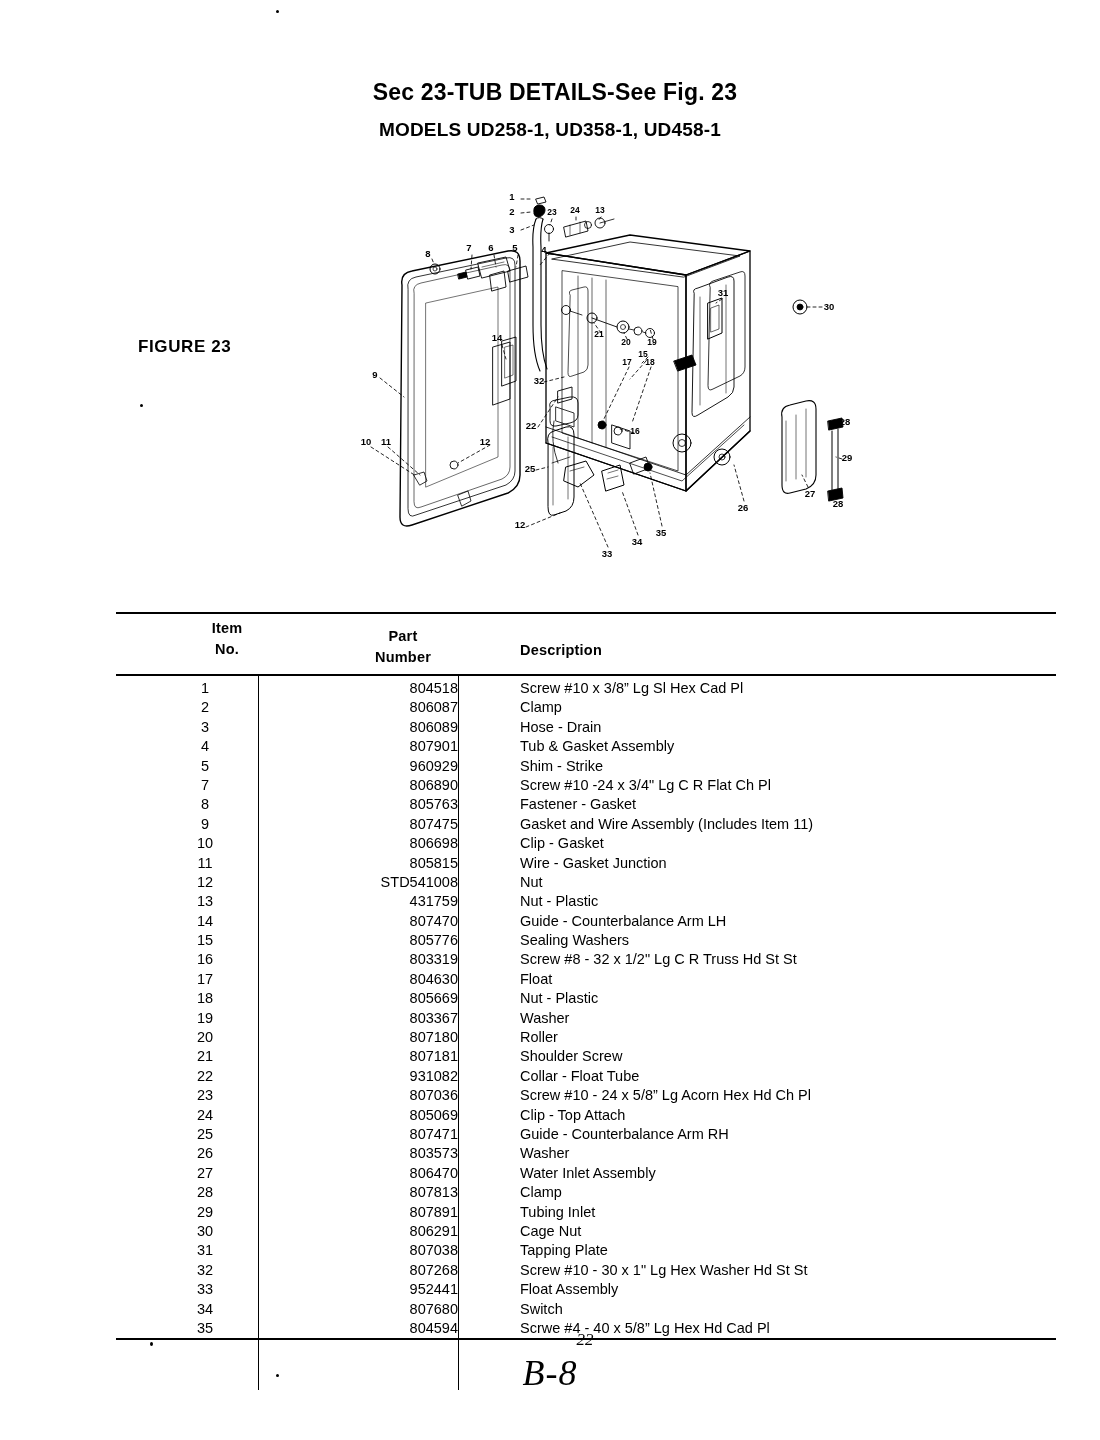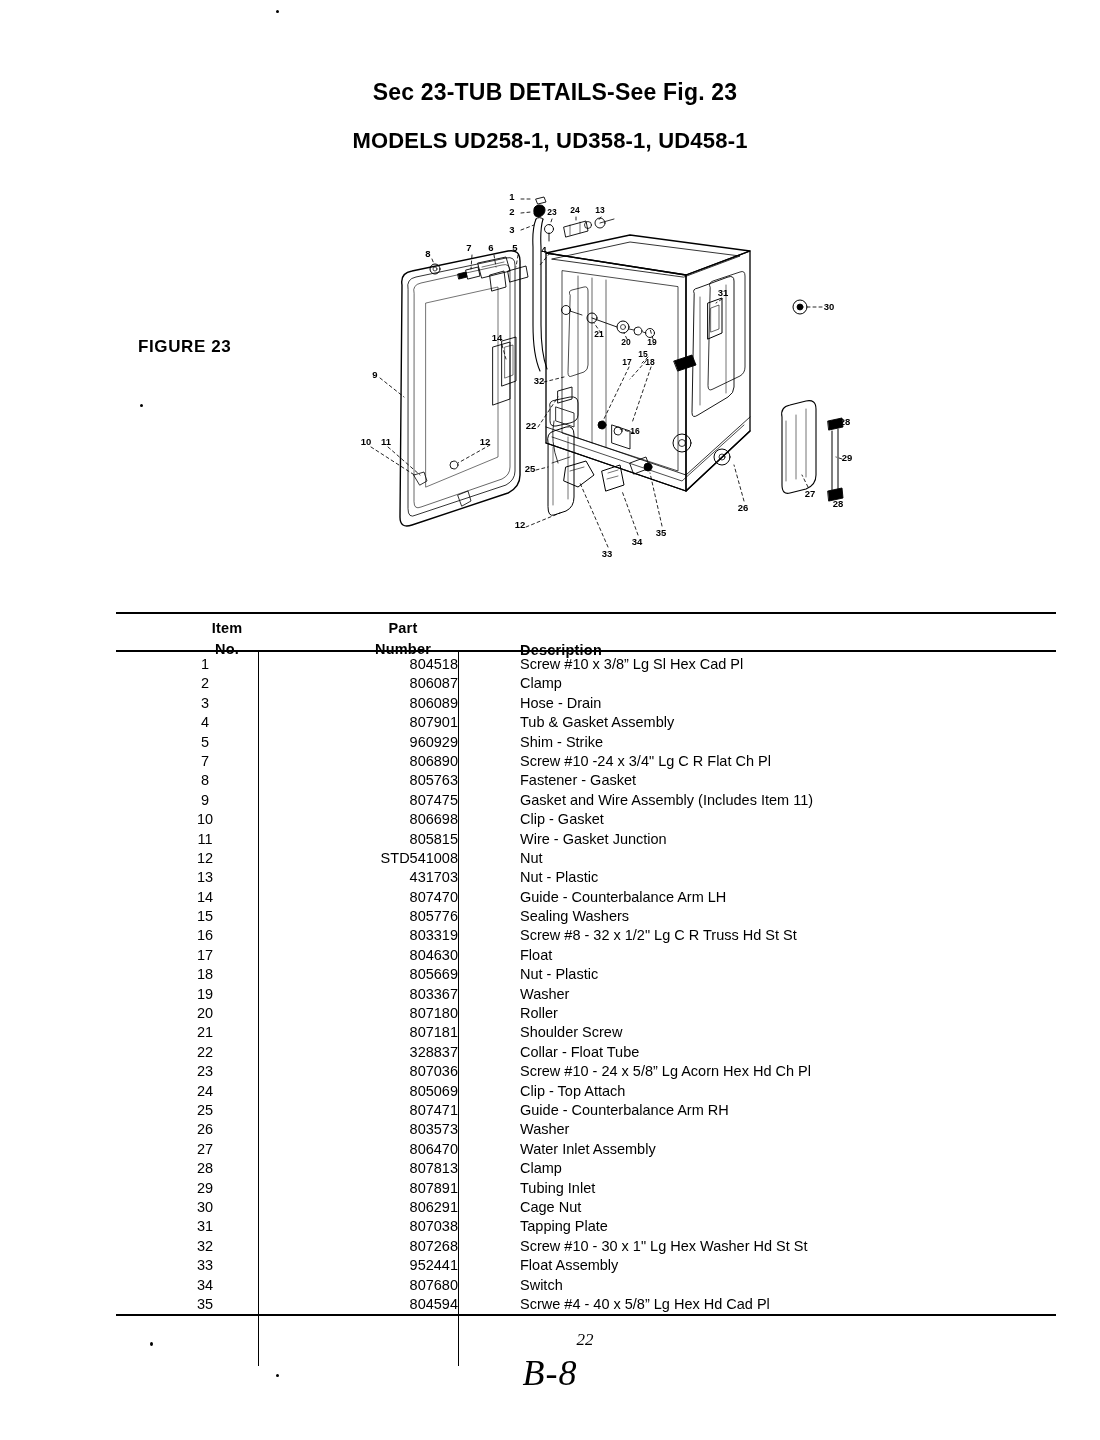--- a/index.html
+++ b/index.html
@@ -26,25 +26,25 @@
     text-align: center;
   }
   #doc-title {
     font-size: 23px;
     font-weight: bold;
     letter-spacing: 0.2px;
     line-height: 1.25;
     margin-left: 10px;
   }
   #doc-subtitle {
-    font-size: 22px;
+    font-size: 19px;
     font-weight: bold;
     letter-spacing: 0.2px;
     line-height: 1.3;
-    margin-top: 20px;
+    margin-top: 11px;
   }
 
   
   #figure-label {
     position: absolute;
     left: 138px;
     top: 337px;
     font-size: 17px;
     font-weight: bold;
     letter-spacing: 0.6px;
@@ -83,31 +83,31 @@
     border-top: 2.5px solid #000;
     width: 940px;
   }
   .rule-bottom {
     height: 0;
     border-top: 2.5px solid #000;
     width: 940px;
   }
   #thead-row {
     position: relative;
-    height: 36px;
+    height: 60px;
   }
   .th {
     position: absolute;
     font-size: 14.5px;
     font-weight: bold;
     line-height: 1.42;
     letter-spacing: 0.2px;
   }
   #th-item { left: 36px; top: 4px; width: 150px; text-align: center; }
-  #th-part { left: 196px; top: 4px; width: 182px; text-align: center; }
+  #th-part { left: 196px; top: 12px; width: 182px; text-align: center; }
   #th-desc { left: 404px; top: 26px; }
   .th-l1 { display: block; }
   .th-l2 { display: block; }
 
   .vline {
     position: absolute;
     width: 0;
     border-left: 1.6px solid #000;
   }
   #vline-1 { left: 142px; top: 0px; height: 714px; }
@@ -497,21 +497,21 @@
         <div class="c-part">805815</div>
         <div class="c-desc">Wire - Gasket Junction</div>
       </div>
       <div class="row">
         <div class="c-item">12</div>
         <div class="c-part">STD541008</div>
         <div class="c-desc">Nut</div>
       </div>
       <div class="row">
         <div class="c-item">13</div>
-        <div class="c-part">431703</div>
+        <div class="c-part">431759</div>
         <div class="c-desc">Nut - Plastic</div>
       </div>
       <div class="row">
         <div class="c-item">14</div>
         <div class="c-part">807470</div>
         <div class="c-desc">Guide - Counterbalance Arm LH</div>
       </div>
       <div class="row">
         <div class="c-item">15</div>
         <div class="c-part">805776</div>
@@ -542,21 +542,21 @@
         <div class="c-part">807180</div>
         <div class="c-desc">Roller</div>
       </div>
       <div class="row">
         <div class="c-item">21</div>
         <div class="c-part">807181</div>
         <div class="c-desc">Shoulder Screw</div>
       </div>
       <div class="row">
         <div class="c-item">22</div>
-        <div class="c-part">328837</div>
+        <div class="c-part">931082</div>
         <div class="c-desc">Collar - Float Tube</div>
       </div>
       <div class="row">
         <div class="c-item">23</div>
         <div class="c-part">807036</div>
         <div class="c-desc">Screw #10 - 24 x 5/8” Lg Acorn Hex Hd Ch Pl</div>
       </div>
       <div class="row">
         <div class="c-item">24</div>
         <div class="c-part">805069</div>

